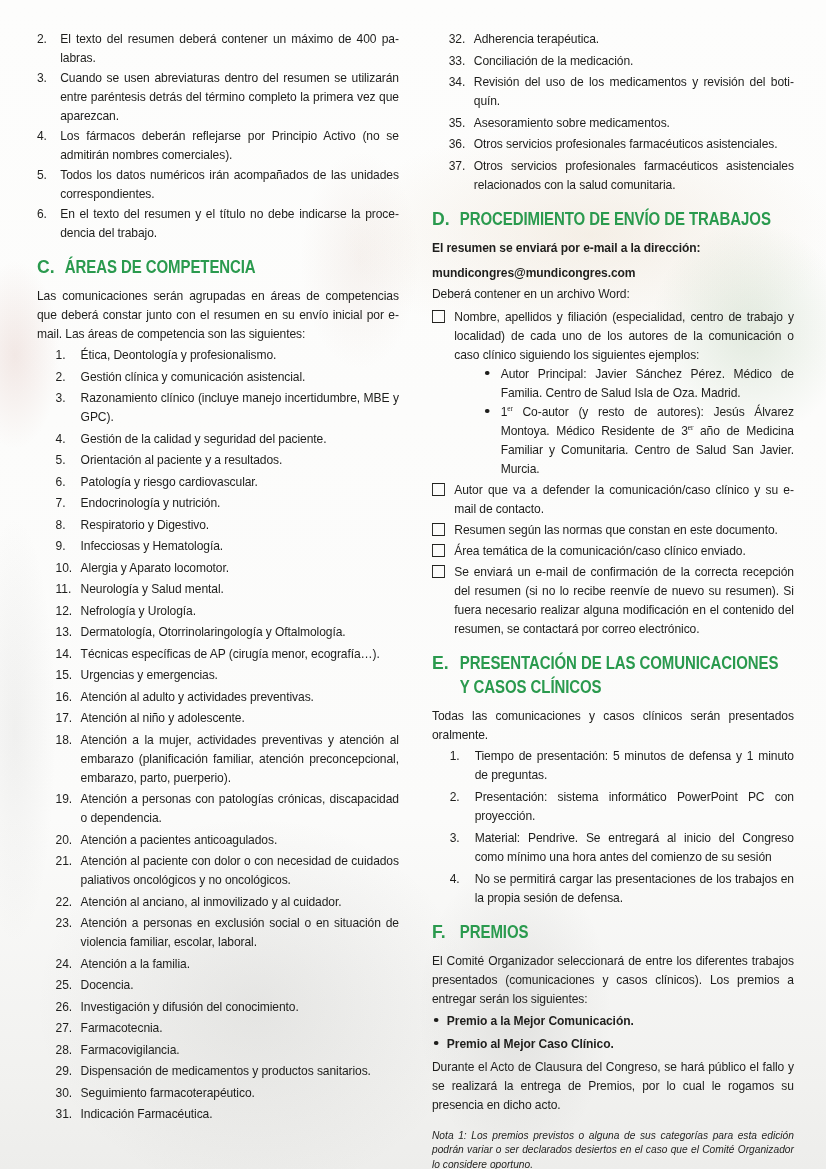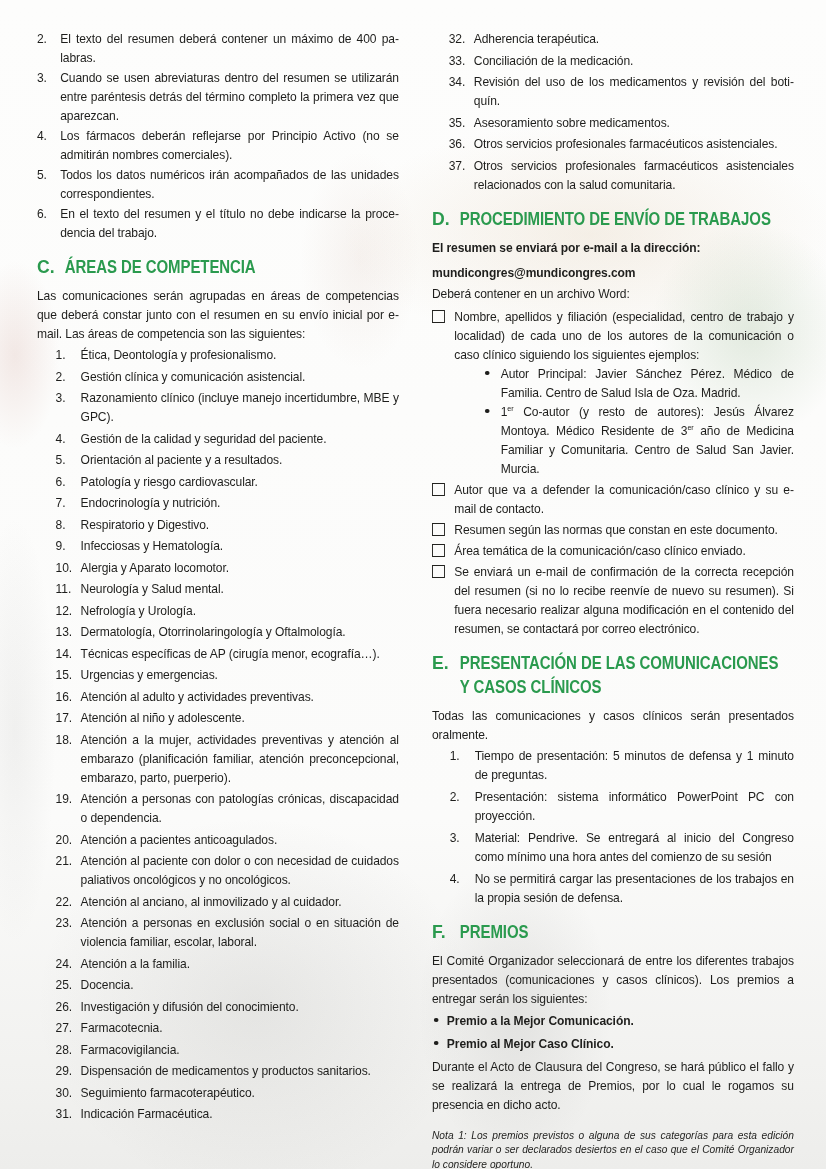--- a/index.html
+++ b/index.html
@@ -62,21 +62,21 @@
   .elist .num{flex:0 0 27px;}
 
   .check-list li{display:flex;margin-bottom:2px;}
   .cbox{flex:0 0 12px;height:11px;border:1.4px solid #22221f;margin:3px 10px 0 0;background:transparent;}
   .cbody{flex:1;min-width:0;}
   .ctxt{display:block;text-align:justify;}
   .subs{padding-left:33px;margin:0;}
   .subs li{display:flex;margin:0;}
   .sdot{flex:0 0 5px;width:4.5px;height:4.5px;border-radius:50%;background:#1e1e1c;margin:7px 12px 0 0;}
   .stxt{flex:1;display:block;text-align:justify;min-width:0;}
-  .stxt sup{font-size:60%;line-height:0;}
+  .stxt sup{font-size:60%;line-height:0;font-family:Liberation Serif, serif;}
 
   .bullets{padding-left:2px;margin:3px 0 2px;}
   .bullets li{display:flex;font-weight:bold;margin-bottom:4px;}
   .fdot{flex:0 0 5px;width:4.5px;height:4.5px;border-radius:50%;background:#1e1e1c;margin:7px 9px 0 0;}
   .btxt{flex:1;}
 
   .closing{margin:2px 0 10px;}
   .note{font-style:italic;font-size:11px;line-height:14.5px;margin:0 0 6px;text-align:justify;letter-spacing:0;}
   .notes-block{margin-top:14px;}
 </style>

